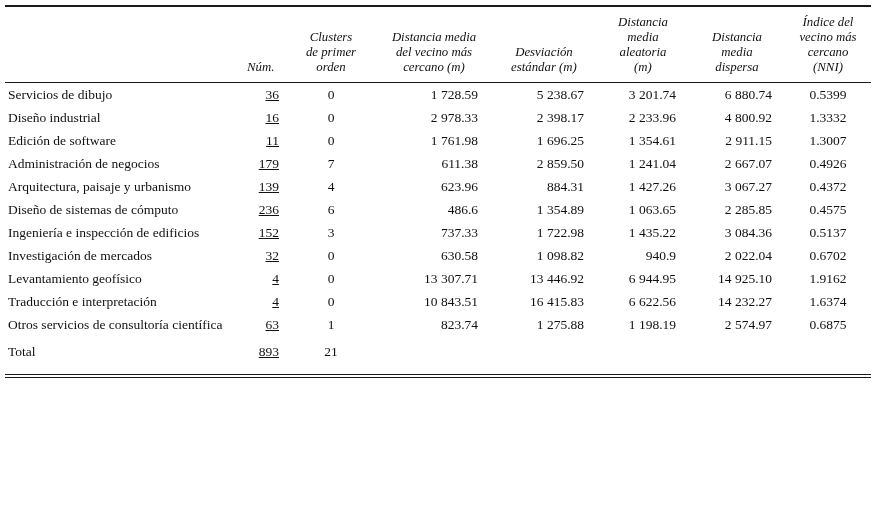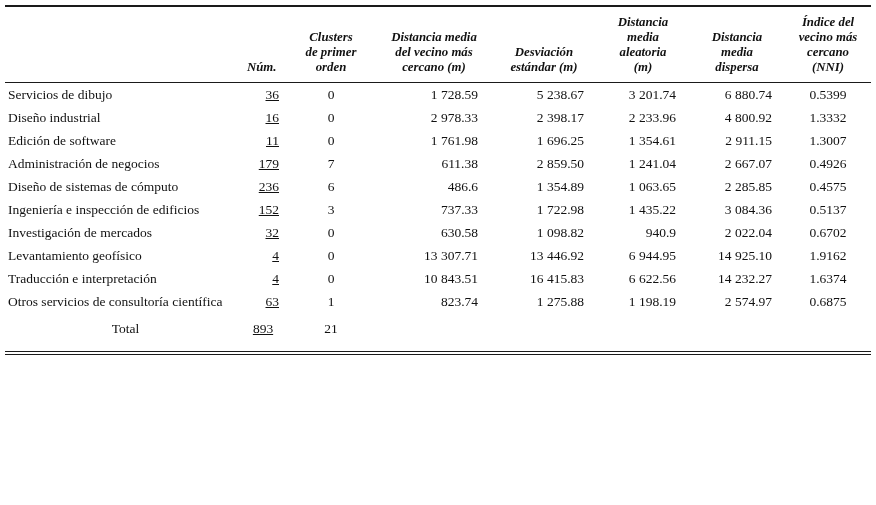--- a/index.html
+++ b/index.html
@@ -24,21 +24,21 @@
     width: 866px;
     border-collapse: collapse;
     table-layout: fixed;
     border-top: 2px solid #1a1a1a;
   }
   col.c0{width:240px} col.c1{width:40px} col.c2{width:92px} col.c3{width:114px}
   col.c4{width:106px} col.c5{width:92px} col.c6{width:96px} col.c7{width:86px}
 
   thead th {
     font-style: italic;
-    font-weight: bold;
+    font-weight: normal;
     font-size: 12.8px;
     line-height: 15px;
     vertical-align: bottom;
     text-align: center;
     white-space: pre-line;
     padding: 8px 2px 7px 2px;
     border-bottom: 1px solid #1a1a1a;
   }
   thead th.col0 { text-align: left; }
   thead th.col1 { text-align: left; padding-right: 6px; }
@@ -53,21 +53,21 @@
   td.col0 {
     text-align: left;
     padding-left: 20px;
     text-indent: -17px;
   }
   td.col1 { text-align: right; padding-right: 6px; text-decoration: underline; }
   td.col2 { text-align: center; }
   td.col3, td.col4, td.col5, td.col6 { text-align: right; padding-right: 13px; }
   td.col7 { text-align: center; }
 
-  tr.total-row td { padding-top: 8px; padding-bottom: 10px; text-align: center; }
+  tr.total-row td { padding-top: 8px; padding-bottom: 10px; }
 
   .bottom-rule {
     width: 866px;
     height: 2px;
     margin-top: 4px;
     border-top: 1px solid #1a1a1a;
     border-bottom: 1.5px solid #1a1a1a;
   }
 </style>
 </head>
@@ -145,20 +145,30 @@
           <td class="col0">Administración de negocios</td>
           <td class="col1">179</td>
           <td class="col2">7</td>
           <td class="col3">611.38</td>
           <td class="col4">2 859.50</td>
           <td class="col5">1 241.04</td>
           <td class="col6">2 667.07</td>
           <td class="col7">0.4926</td>
         </tr>
         <tr>
+          <td class="col0">Arquitectura, paisaje y urbanismo</td>
+          <td class="col1">139</td>
+          <td class="col2">4</td>
+          <td class="col3">623.96</td>
+          <td class="col4">884.31</td>
+          <td class="col5">1 427.26</td>
+          <td class="col6">3 067.27</td>
+          <td class="col7">0.4372</td>
+        </tr>
+        <tr>
           <td class="col0">Diseño de sistemas de cómputo</td>
           <td class="col1">236</td>
           <td class="col2">6</td>
           <td class="col3">486.6</td>
           <td class="col4">1 354.89</td>
           <td class="col5">1 063.65</td>
           <td class="col6">2 285.85</td>
           <td class="col7">0.4575</td>
         </tr>
         <tr>

